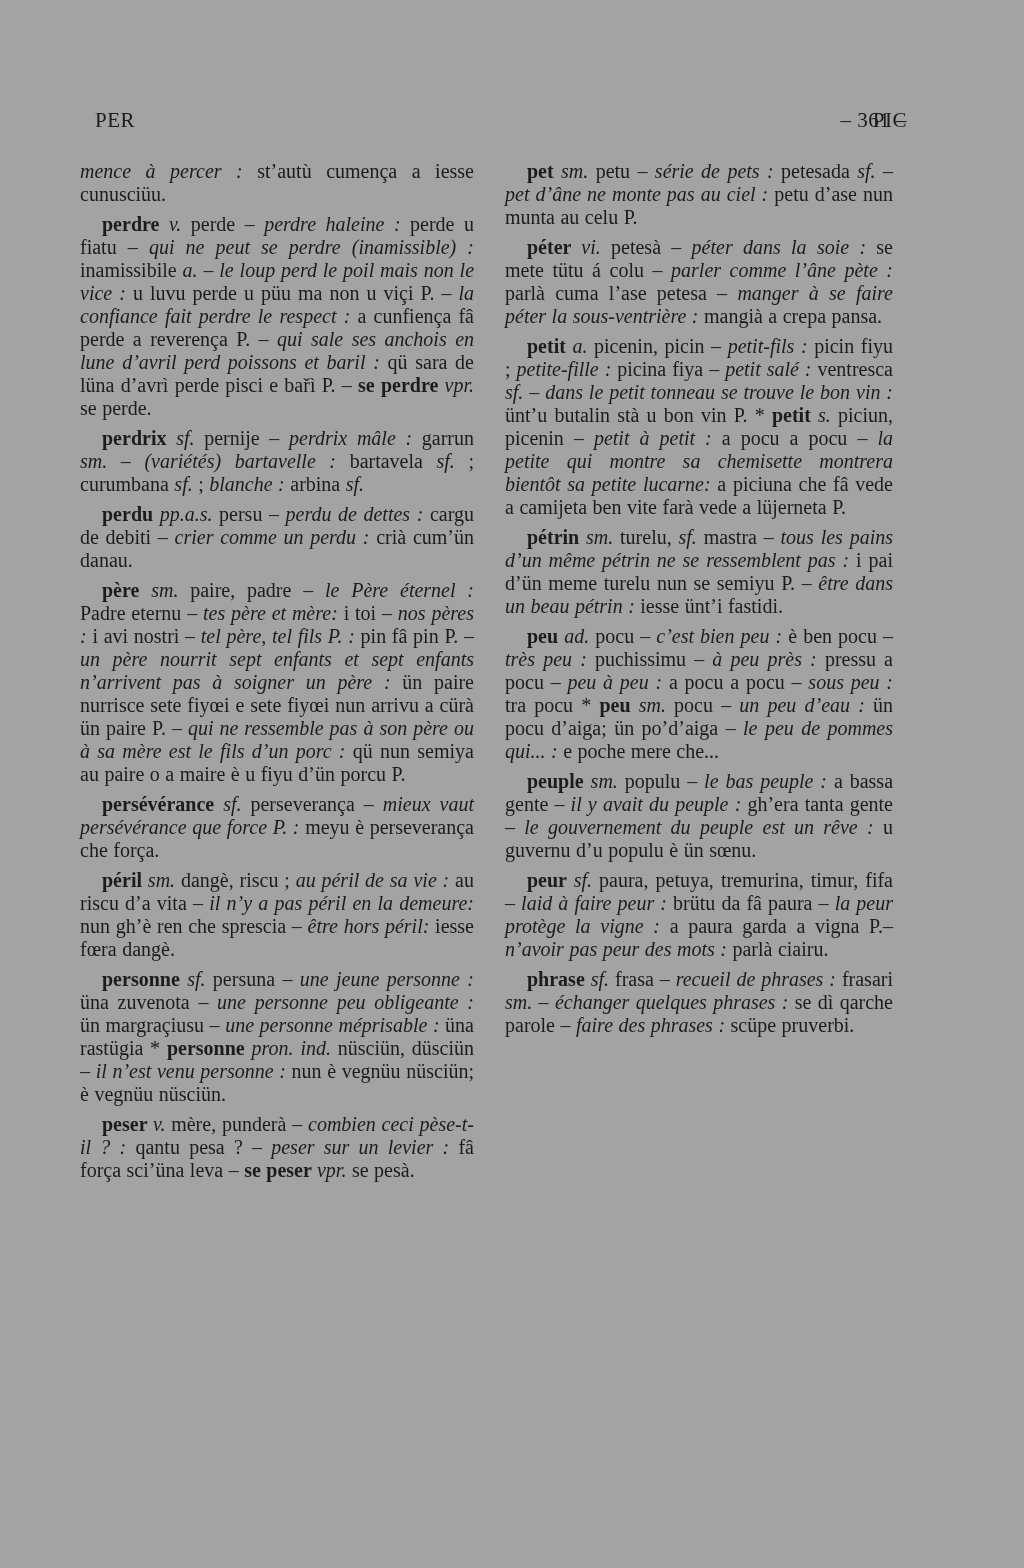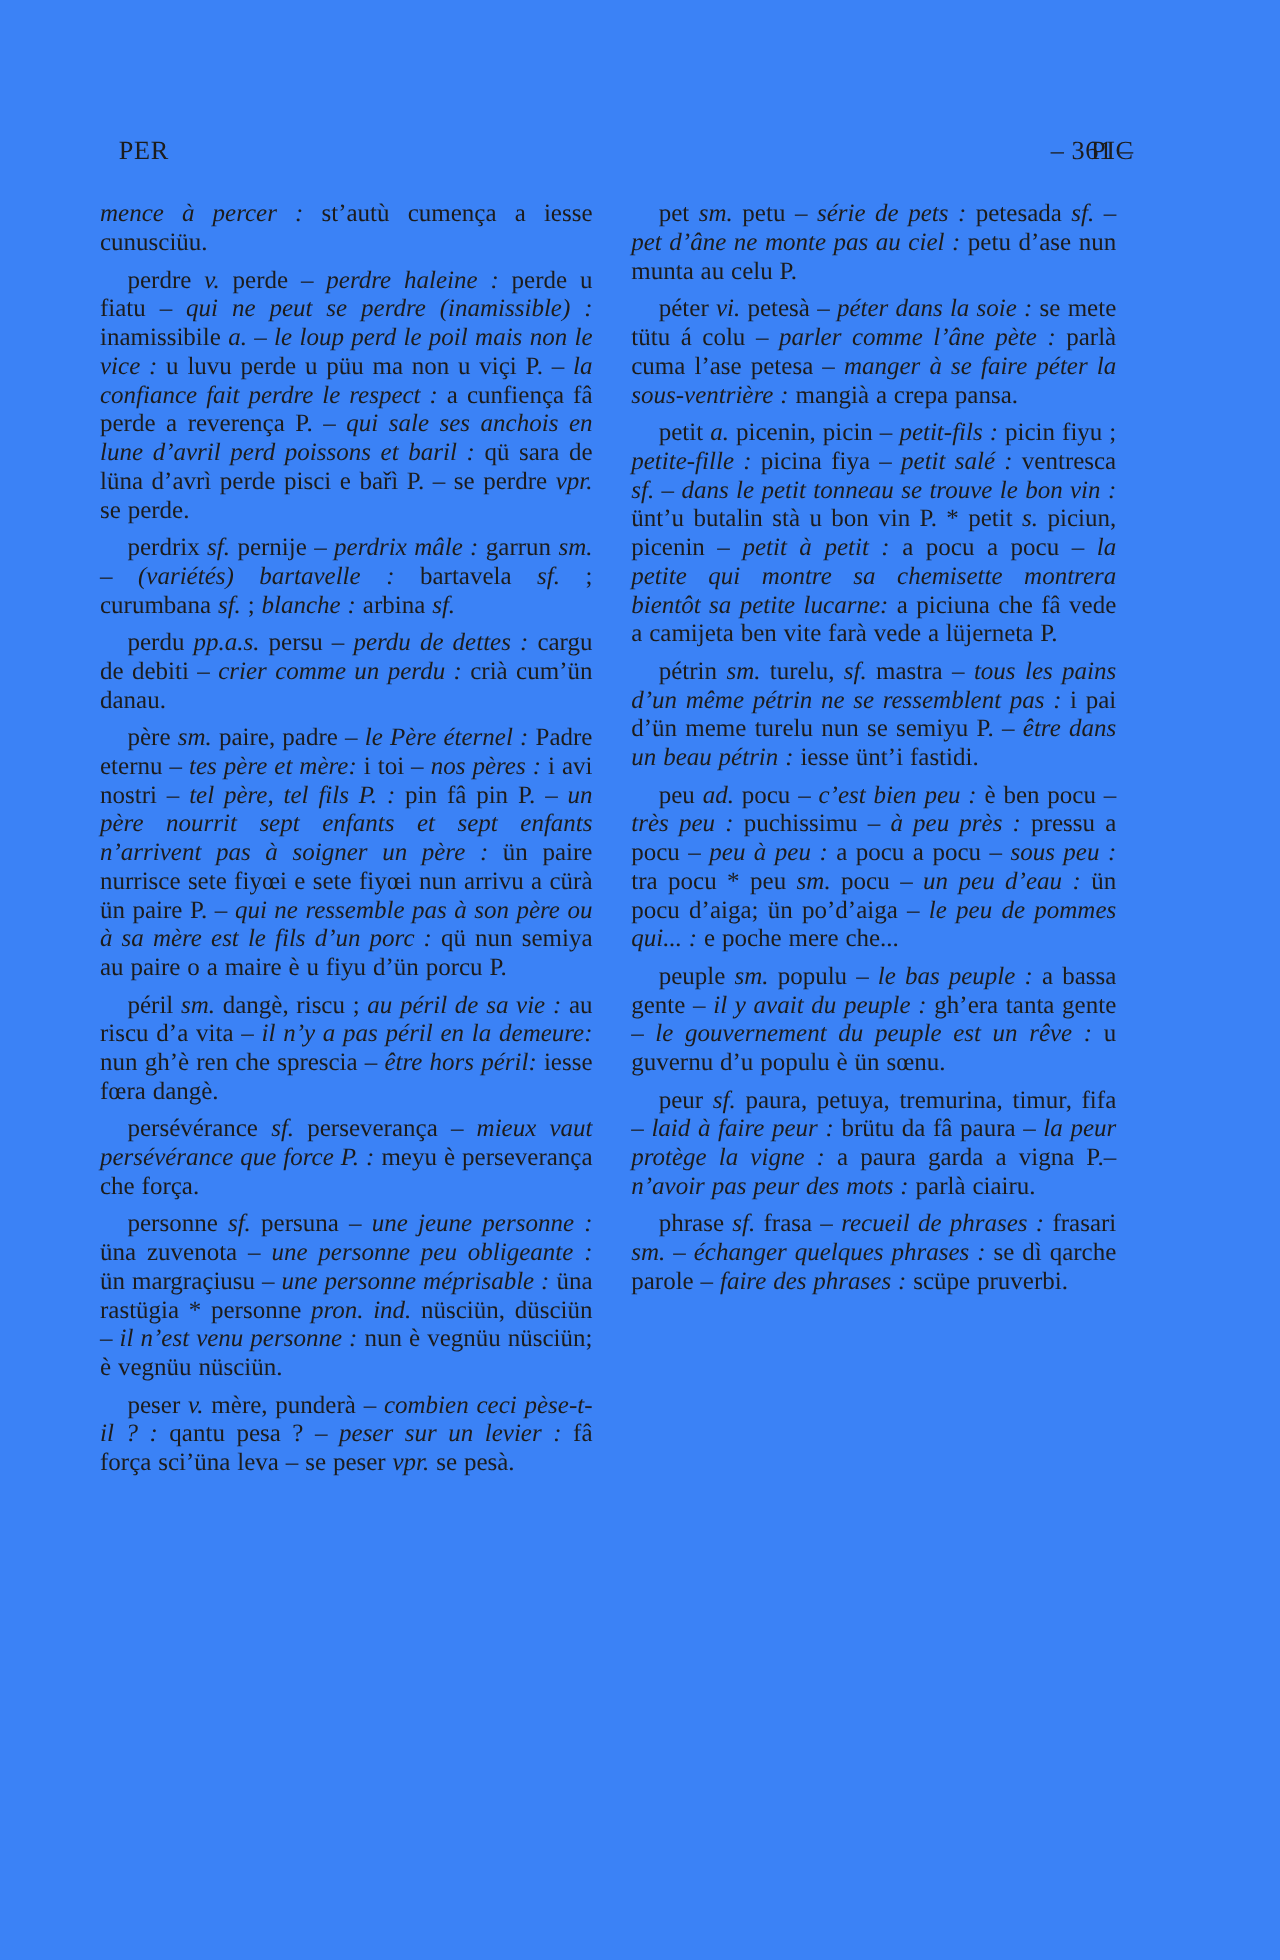--- a/index.html
+++ b/index.html
@@ -1,21 +1,21 @@
 <!DOCTYPE html>
 <html lang="fr"><head>
 <meta charset="utf-8">
 <style>
   html, body { margin: 0; padding: 0; background: #e8e8e6; }
   .page {
     position: relative;
     width: 1024px;
     height: 1568px;
     margin: 0 auto;
-    background: #3b82f6;
+    background: #a3a3a3;
     color: #1c1c1c;
     font-family: "Liberation Serif", "DejaVu Serif", serif;
     overflow: hidden;
   }
   .running-head {
     position: absolute;
     top: 108px;
     left: 95px;
     width: 812px;
     display: flex;
@@ -39,41 +39,41 @@
     font-size: 20px;
     line-height: 23px;
     text-align: justify;
     text-indent: 22px;
     hyphens: auto;
     -webkit-hyphens: auto;
     word-spacing: 0.5px;
   }
   .entry + .entry { margin-top: 7px; }
   .entry.no-indent { text-indent: 0; }
-  .b { font-weight: normal; }
+  .b { font-weight: bold; }
   .i { font-style: italic; }
 </style>
 </head>
 <body>
 
 <div class="page">
   <div class="running-head">
     <span>PER</span>
     <span class="center">– 361 –</span>
     <span>PIC</span>
   </div>
   <div class="columns">
     <div class="col left">
         <p class="entry no-indent"><span class="i">mence à percer : </span><span class="r">st’autù cumença a iesse cunusciüu.</span></p>
         <p class="entry"><span class="b">perdre </span><span class="i">v. </span><span class="r">perde – </span><span class="i">perdre haleine : </span><span class="r">perde u fiatu – </span><span class="i">qui ne peut se perdre (inamissible) : </span><span class="r">inamissibile </span><span class="i">a. </span><span class="r">– </span><span class="i">le loup perd le poil mais non le vice : </span><span class="r">u luvu perde u püu ma non u viçi P. – </span><span class="i">la confiance fait perdre le respect : </span><span class="r">a cunfiença fâ perde a reverença P. – </span><span class="i">qui sale ses anchois en lune d’avril perd poissons et baril : </span><span class="r">qü sara de lüna d’avrì perde pisci e bařì P. – </span><span class="b">se perdre </span><span class="i">vpr. </span><span class="r">se perde.</span></p>
         <p class="entry"><span class="b">perdrix </span><span class="i">sf. </span><span class="r">pernije – </span><span class="i">perdrix mâle : </span><span class="r">garrun </span><span class="i">sm. </span><span class="r">– </span><span class="i">(variétés) bartavelle : </span><span class="r">bartavela </span><span class="i">sf. </span><span class="r">; curumbana </span><span class="i">sf. </span><span class="r">; </span><span class="i">blanche : </span><span class="r">arbina </span><span class="i">sf.</span></p>
         <p class="entry"><span class="b">perdu </span><span class="i">pp.a.s. </span><span class="r">persu – </span><span class="i">perdu de dettes : </span><span class="r">cargu de debiti – </span><span class="i">crier comme un perdu : </span><span class="r">crià cum’ün danau.</span></p>
         <p class="entry"><span class="b">père </span><span class="i">sm. </span><span class="r">paire, padre – </span><span class="i">le Père éternel : </span><span class="r">Padre eternu – </span><span class="i">tes père et mère: </span><span class="r">i toi – </span><span class="i">nos pères : </span><span class="r">i avi nostri – </span><span class="i">tel père, tel fils P. : </span><span class="r">pin fâ pin P. – </span><span class="i">un père nourrit sept enfants et sept enfants n’arrivent pas à soigner un père : </span><span class="r">ün paire nurrisce sete fiyœi e sete fiyœi nun arrivu a cürà ün paire P. – </span><span class="i">qui ne ressemble pas à son père ou à sa mère est le fils d’un porc : </span><span class="r">qü nun semiya au paire o a maire è u fiyu d’ün porcu P.</span></p>
+        <p class="entry"><span class="b">persévérance </span><span class="i">sf. </span><span class="r">perseverança – </span><span class="i">mieux vaut persévérance que force P. : </span><span class="r">meyu è perseverança che força.</span></p>
         <p class="entry"><span class="b">péril </span><span class="i">sm. </span><span class="r">dangè, riscu ; </span><span class="i">au péril de sa vie : </span><span class="r">au riscu d’a vita – </span><span class="i">il n’y a pas péril en la demeure: </span><span class="r">nun gh’è ren che sprescia – </span><span class="i">être hors péril: </span><span class="r">iesse fœra dangè.</span></p>
-        <p class="entry"><span class="b">persévérance </span><span class="i">sf. </span><span class="r">perseverança – </span><span class="i">mieux vaut persévérance que force P. : </span><span class="r">meyu è perseverança che força.</span></p>
         <p class="entry"><span class="b">personne </span><span class="i">sf. </span><span class="r">persuna – </span><span class="i">une jeune personne : </span><span class="r">üna zuvenota – </span><span class="i">une personne peu obligeante : </span><span class="r">ün margraçiusu – </span><span class="i">une personne méprisable : </span><span class="r">üna rastügia * </span><span class="b">personne </span><span class="i">pron. ind. </span><span class="r">nüsciün, düsciün – </span><span class="i">il n’est venu personne : </span><span class="r">nun è vegnüu nüsciün; è vegnüu nüsciün.</span></p>
         <p class="entry"><span class="b">peser </span><span class="i">v. </span><span class="r">mère, punderà – </span><span class="i">combien ceci pèse-t-il ? : </span><span class="r">qantu pesa ? – </span><span class="i">peser sur un levier : </span><span class="r">fâ força sci’üna leva – </span><span class="b">se peser </span><span class="i">vpr. </span><span class="r">se pesà.</span></p>
       </div>
     <div class="col right">
         <p class="entry"><span class="b">pet </span><span class="i">sm. </span><span class="r">petu – </span><span class="i">série de pets : </span><span class="r">petesada </span><span class="i">sf. </span><span class="r">– </span><span class="i">pet d’âne ne monte pas au ciel : </span><span class="r">petu d’ase nun munta au celu P.</span></p>
         <p class="entry"><span class="b">péter </span><span class="i">vi. </span><span class="r">petesà – </span><span class="i">péter dans la soie : </span><span class="r">se mete tütu á colu – </span><span class="i">parler comme l’âne pète : </span><span class="r">parlà cuma l’ase petesa – </span><span class="i">manger à se faire péter la sous-ventrière : </span><span class="r">mangià a crepa pansa.</span></p>
         <p class="entry"><span class="b">petit </span><span class="i">a. </span><span class="r">picenin, picin – </span><span class="i">petit-fils : </span><span class="r">picin fiyu ; </span><span class="i">petite-fille : </span><span class="r">picina fiya – </span><span class="i">petit salé : </span><span class="r">ventresca </span><span class="i">sf. </span><span class="r">– </span><span class="i">dans le petit tonneau se trouve le bon vin : </span><span class="r">ünt’u butalin stà u bon vin P. * </span><span class="b">petit </span><span class="i">s. </span><span class="r">piciun, picenin – </span><span class="i">petit à petit : </span><span class="r">a pocu a pocu – </span><span class="i">la petite qui montre sa chemisette montrera bientôt sa petite lucarne: </span><span class="r">a piciuna che fâ vede a camijeta ben vite farà vede a lüjerneta P.</span></p>
         <p class="entry"><span class="b">pétrin </span><span class="i">sm. </span><span class="r">turelu, </span><span class="i">sf. </span><span class="r">mastra – </span><span class="i">tous les pains d’un même pétrin ne se ressemblent pas : </span><span class="r">i pai d’ün meme turelu nun se semiyu P. – </span><span class="i">être dans un beau pétrin : </span><span class="r">iesse ünt’i fastidi.</span></p>
         <p class="entry"><span class="b">peu </span><span class="i">ad. </span><span class="r">pocu – </span><span class="i">c’est bien peu : </span><span class="r">è ben pocu – </span><span class="i">très peu : </span><span class="r">puchissimu – </span><span class="i">à peu près : </span><span class="r">pressu a pocu – </span><span class="i">peu à peu : </span><span class="r">a pocu a pocu – </span><span class="i">sous peu : </span><span class="r">tra pocu * </span><span class="b">peu </span><span class="i">sm. </span><span class="r">pocu – </span><span class="i">un peu d’eau : </span><span class="r">ün pocu d’aiga; ün po’d’aiga – </span><span class="i">le peu de pommes qui... : </span><span class="r">e poche mere che...</span></p>
         <p class="entry"><span class="b">peuple </span><span class="i">sm. </span><span class="r">populu – </span><span class="i">le bas peuple : </span><span class="r">a bassa gente – </span><span class="i">il y avait du peuple : </span><span class="r">gh’era tanta gente – </span><span class="i">le gouvernement du peuple est un rêve : </span><span class="r">u guvernu d’u populu è ün sœnu.</span></p>

